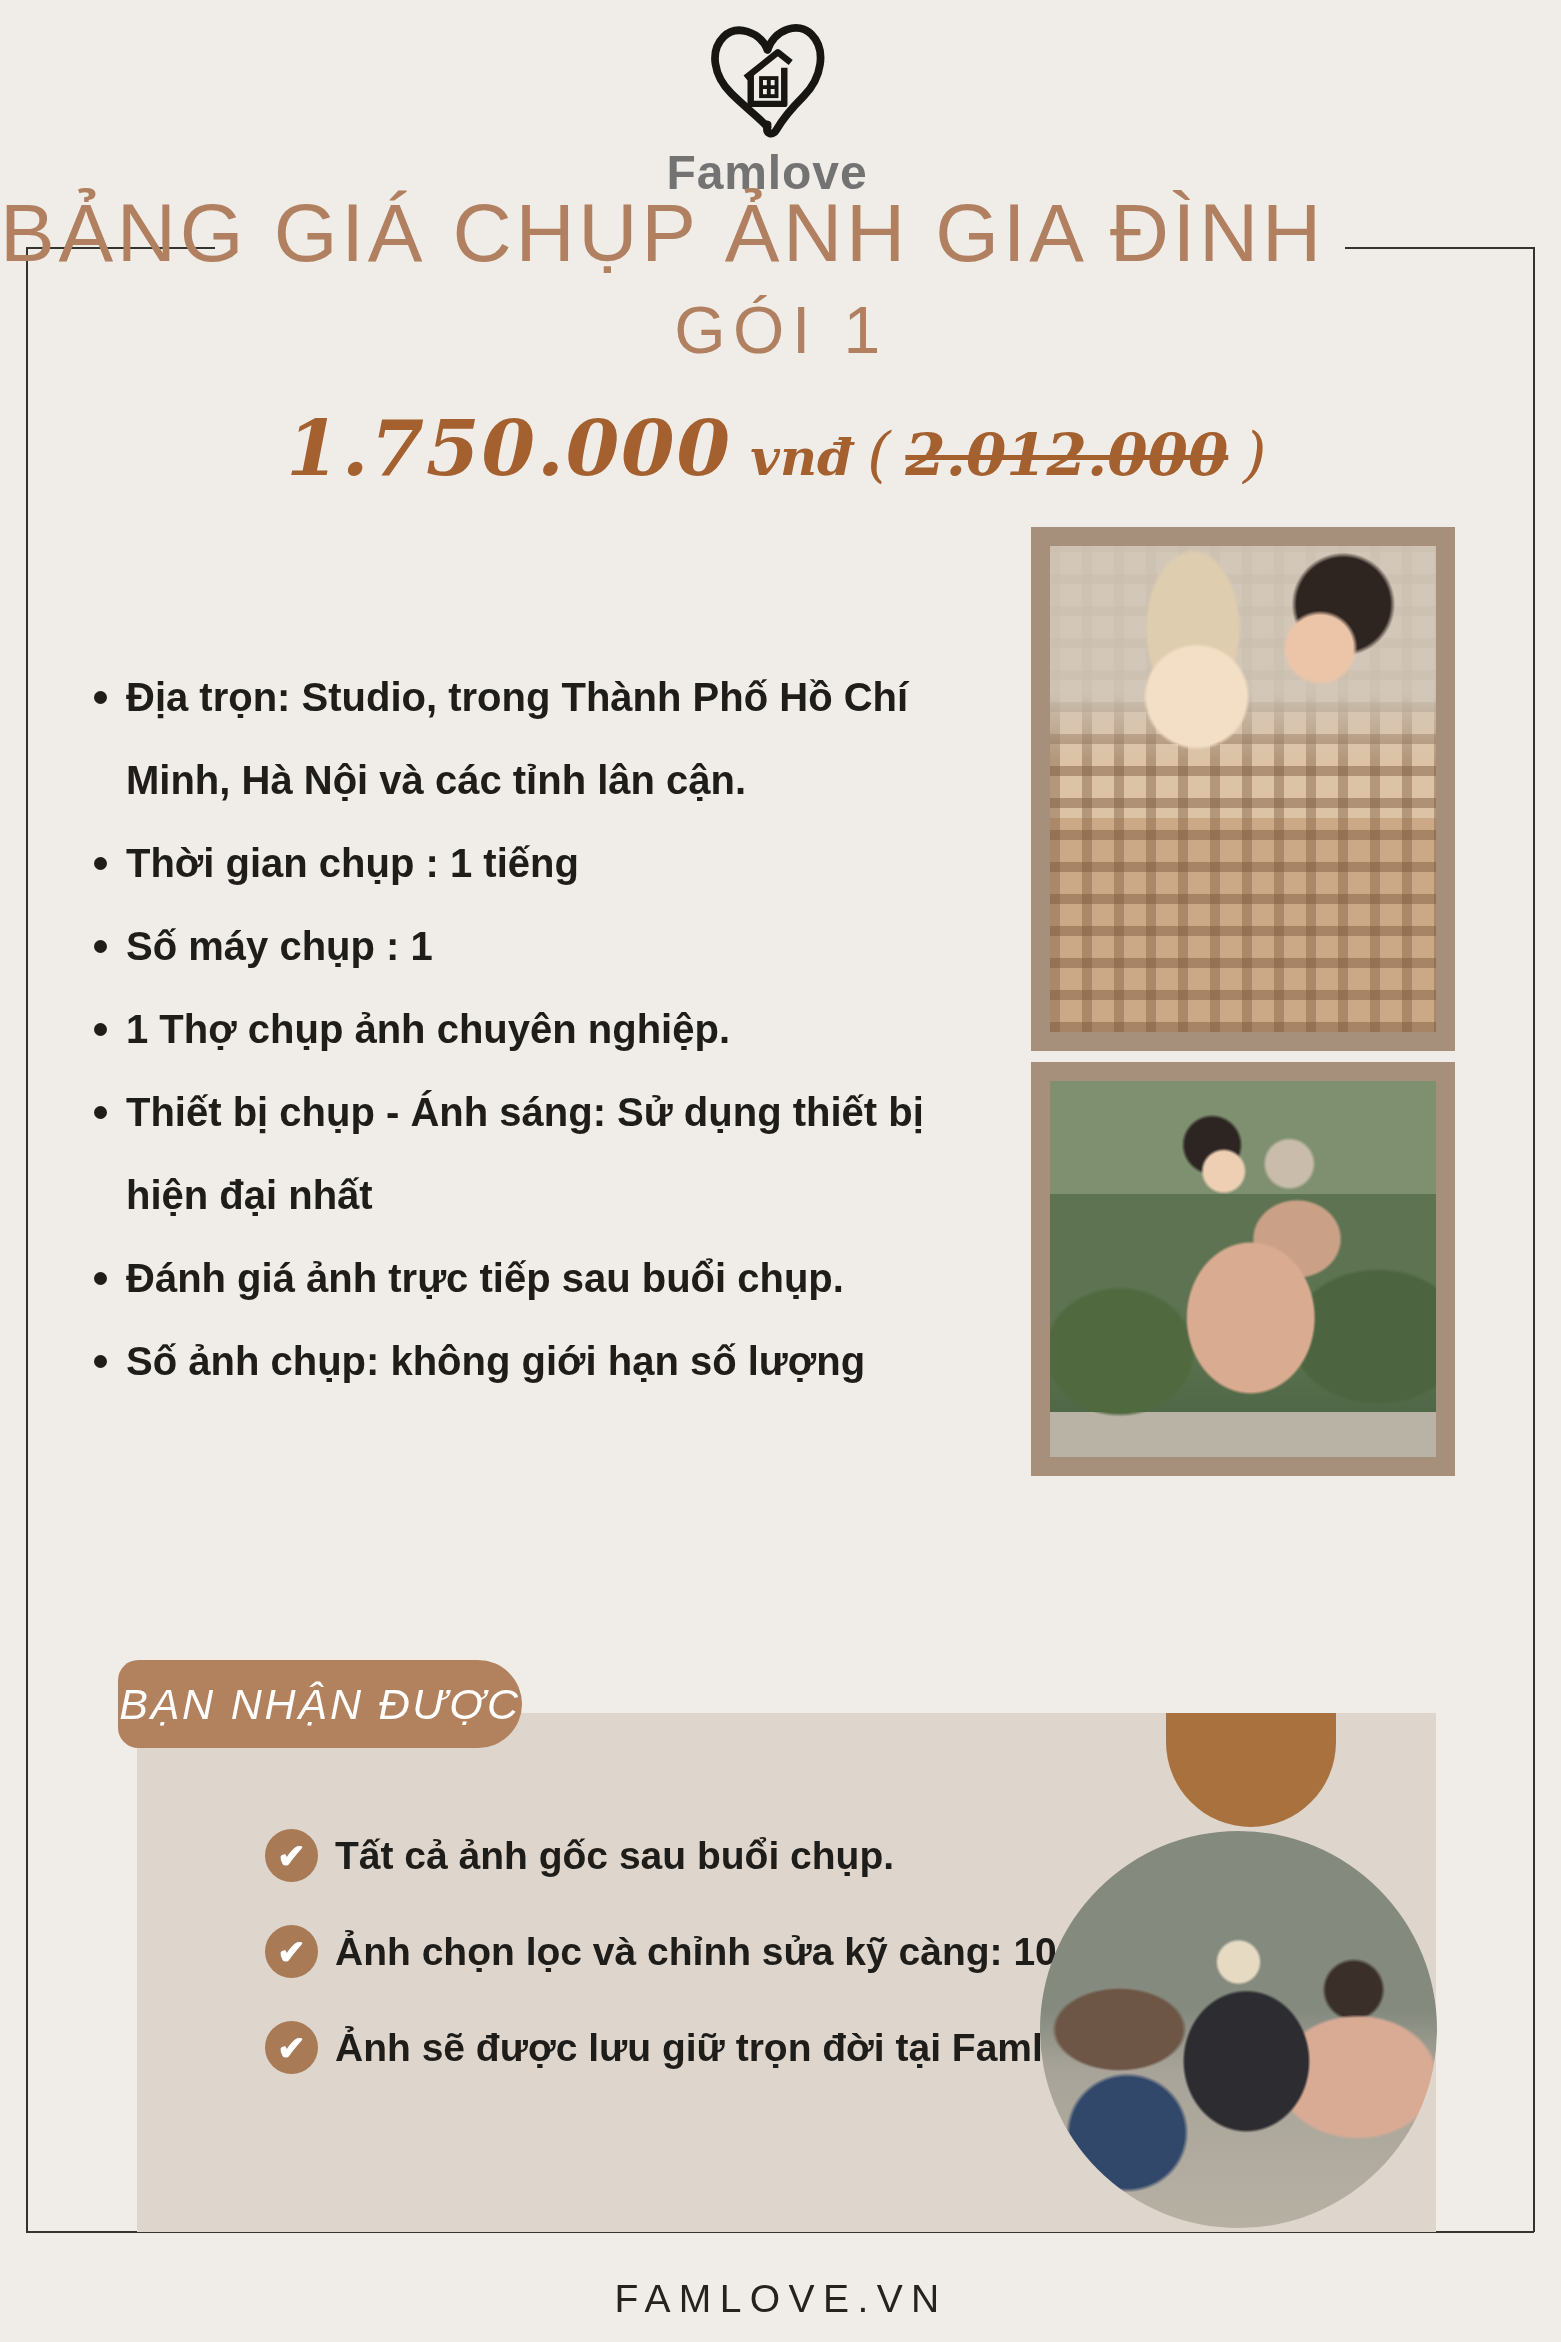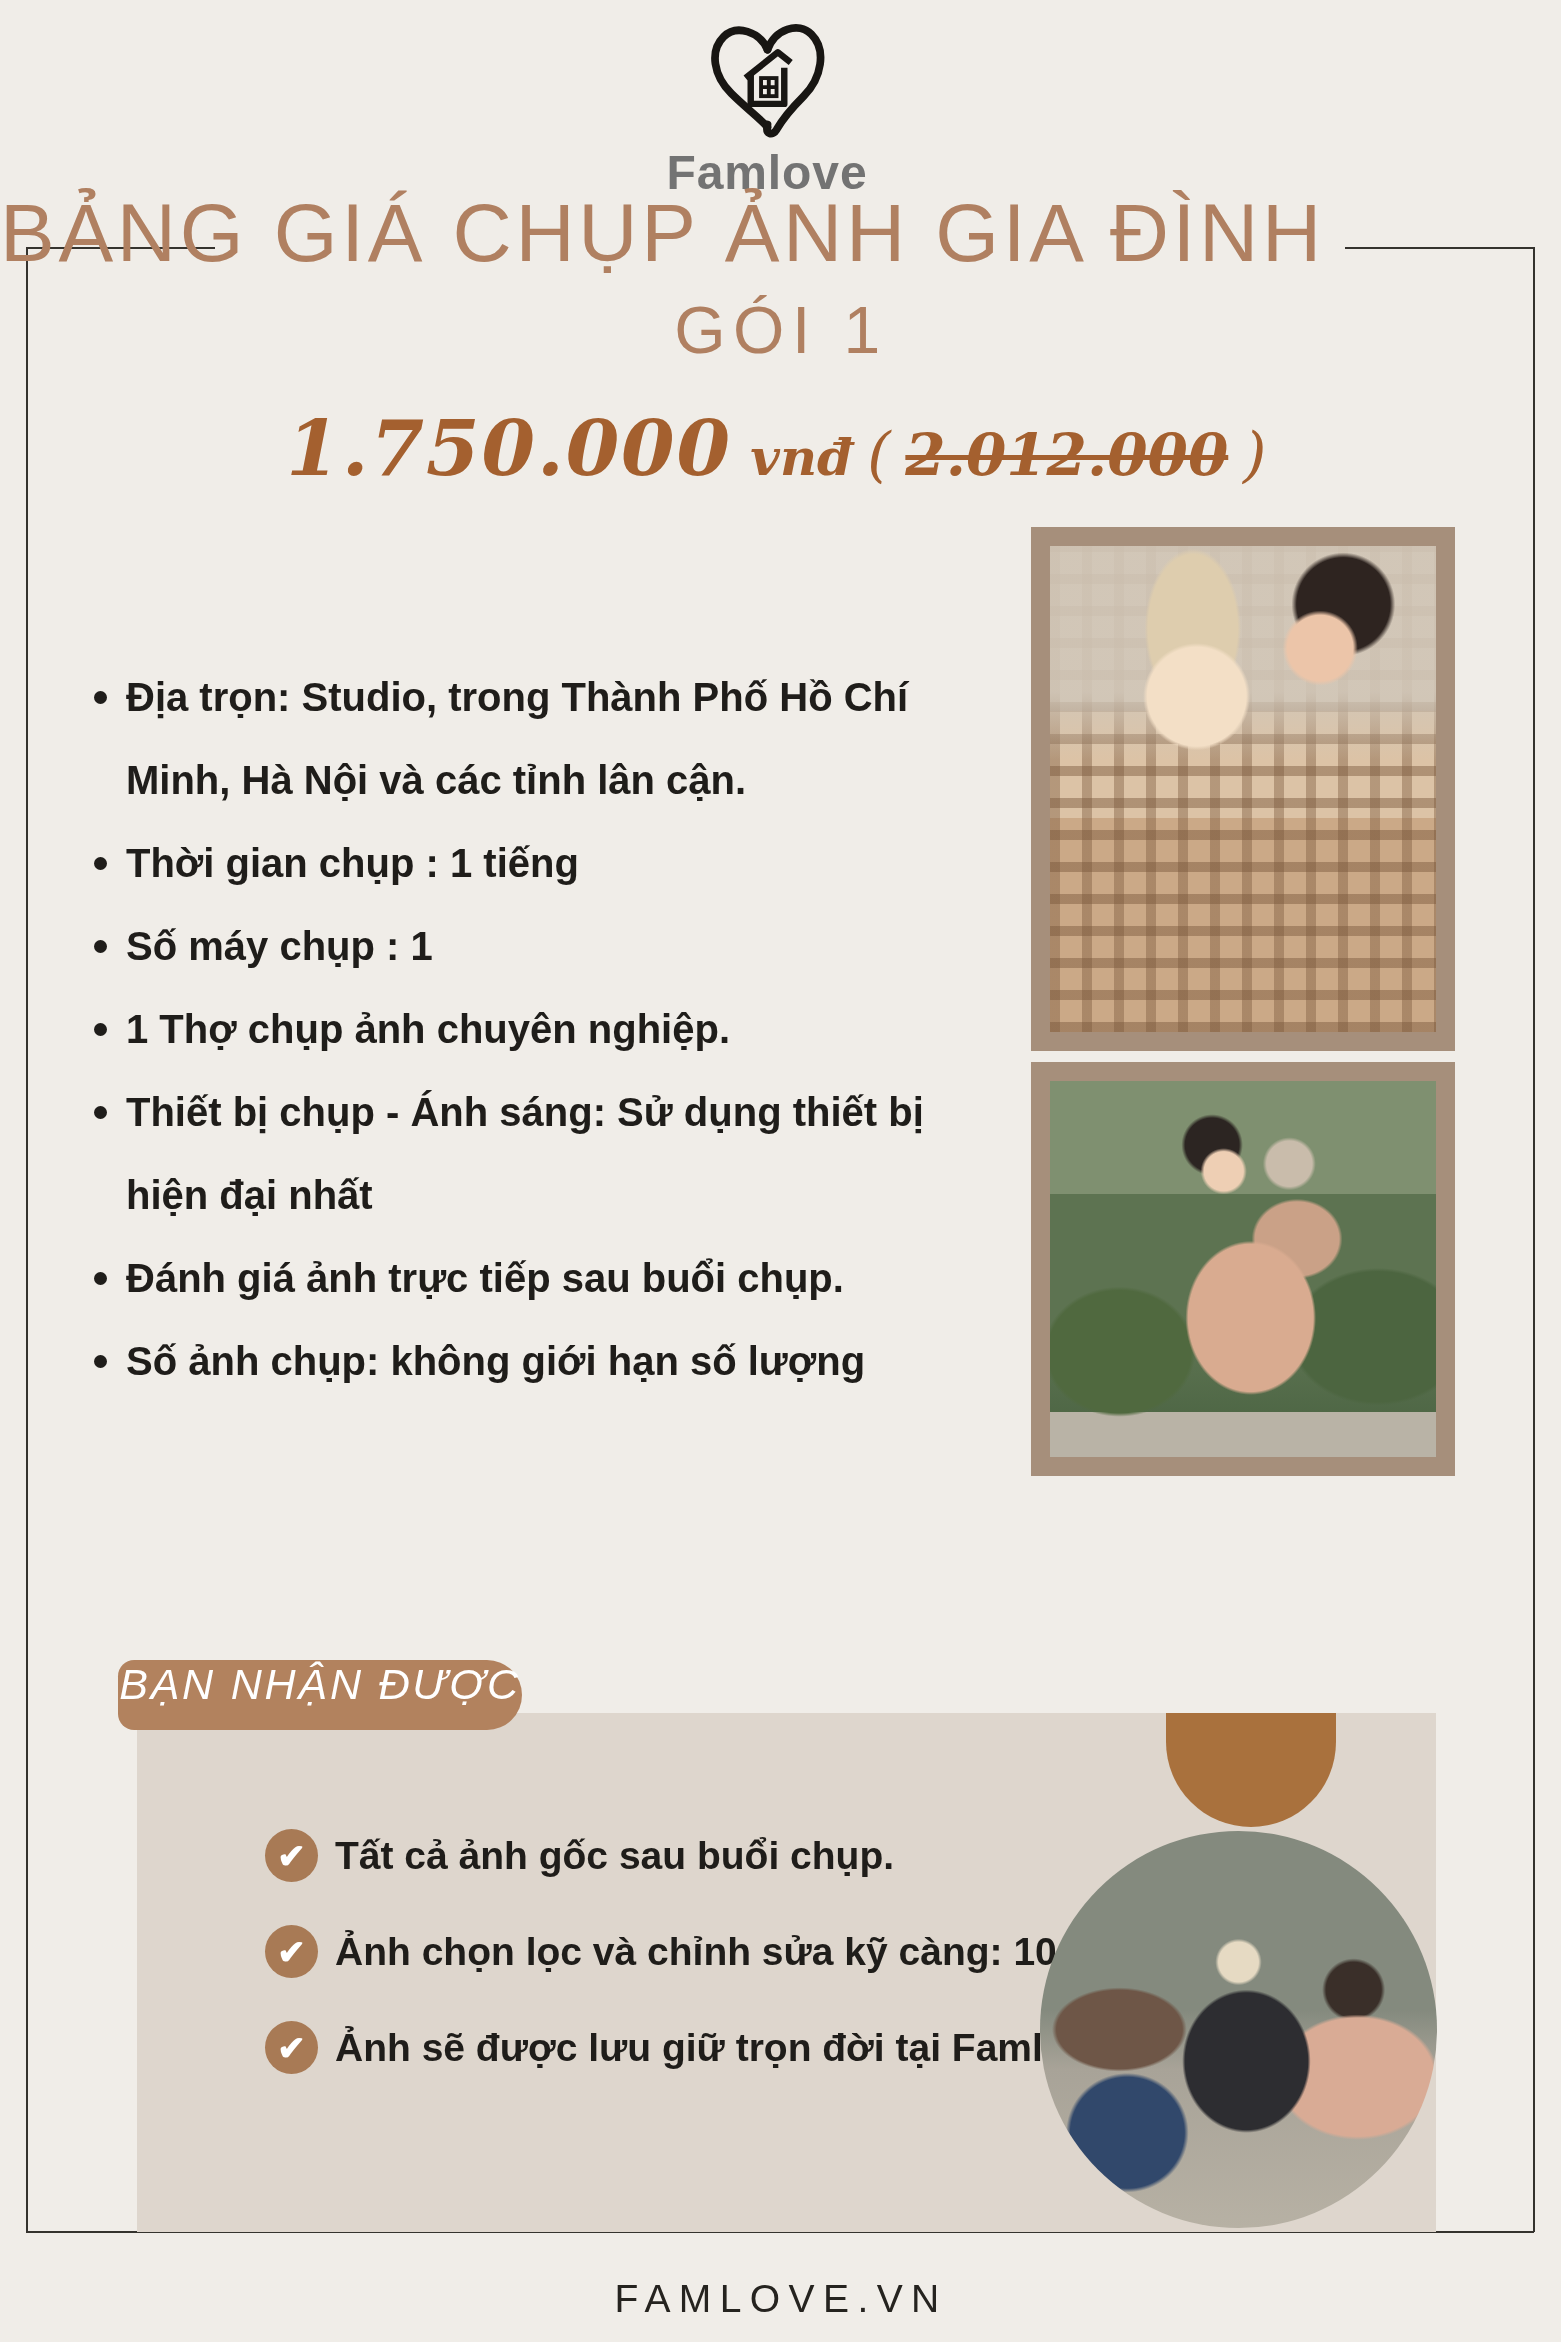--- a/index.html
+++ b/index.html
@@ -62,22 +62,22 @@
       radial-gradient(circle at 62% 22%, #c9bcab 0 6%, rgba(201,188,171,0) 7%),
       radial-gradient(ellipse at 52% 63%, #d9ab90 0 22%, rgba(217,171,144,0) 23%),
       radial-gradient(ellipse at 64% 42%, #caa187 0 12%, rgba(202,161,135,0) 13%),
       radial-gradient(ellipse at 18% 72%, #50693f 0 16%, rgba(80,105,63,0) 17%),
       radial-gradient(ellipse at 85% 68%, #4c6540 0 18%, rgba(76,101,64,0) 19%),
       linear-gradient(180deg, rgba(185,179,166,0) 0 88%, #b9b3a6 88% 100%),
       linear-gradient(180deg, #7f9070 0 30%, #5d7351 30% 70%, #46603f 100%);
   }
   
   .panel{left:137px;top:1713px;width:1299px;height:519px;background:var(--panel);}
-  .banner{left:118px;top:1660px;width:404px;height:70px;background:var(--banner);
-          border-radius:24px 52px 52px 24px;display:flex;align-items:flex-start;justify-content:center;}
+  .banner{left:118px;top:1660px;width:404px;height:88px;background:var(--banner);
+          border-radius:24px 52px 52px 24px;display:flex;align-items:center;justify-content:center;}
   .banner-label{color:#fff;font-size:43px;font-style:italic;font-weight:400;letter-spacing:2.8px;}
   .arch{left:1166px;top:1713px;width:170px;height:114px;background:var(--arch);
         border-radius:0 0 89px 89px;}
   .checklist{left:265px;top:1829px;width:768px;}
   .check-row{display:flex;align-items:center;margin-bottom:43px;}
   .check-circle{flex:0 0 53px;width:53px;height:53px;border-radius:50%;background:var(--check);
                 color:#fff;display:flex;align-items:center;justify-content:center;
                 font-size:34px;font-weight:700;}
   .check-text{margin-left:17px;font-size:39px;font-weight:700;white-space:nowrap;}
   .circle-photo{left:1040px;top:1831px;width:397px;height:397px;border-radius:50%;overflow:hidden;

